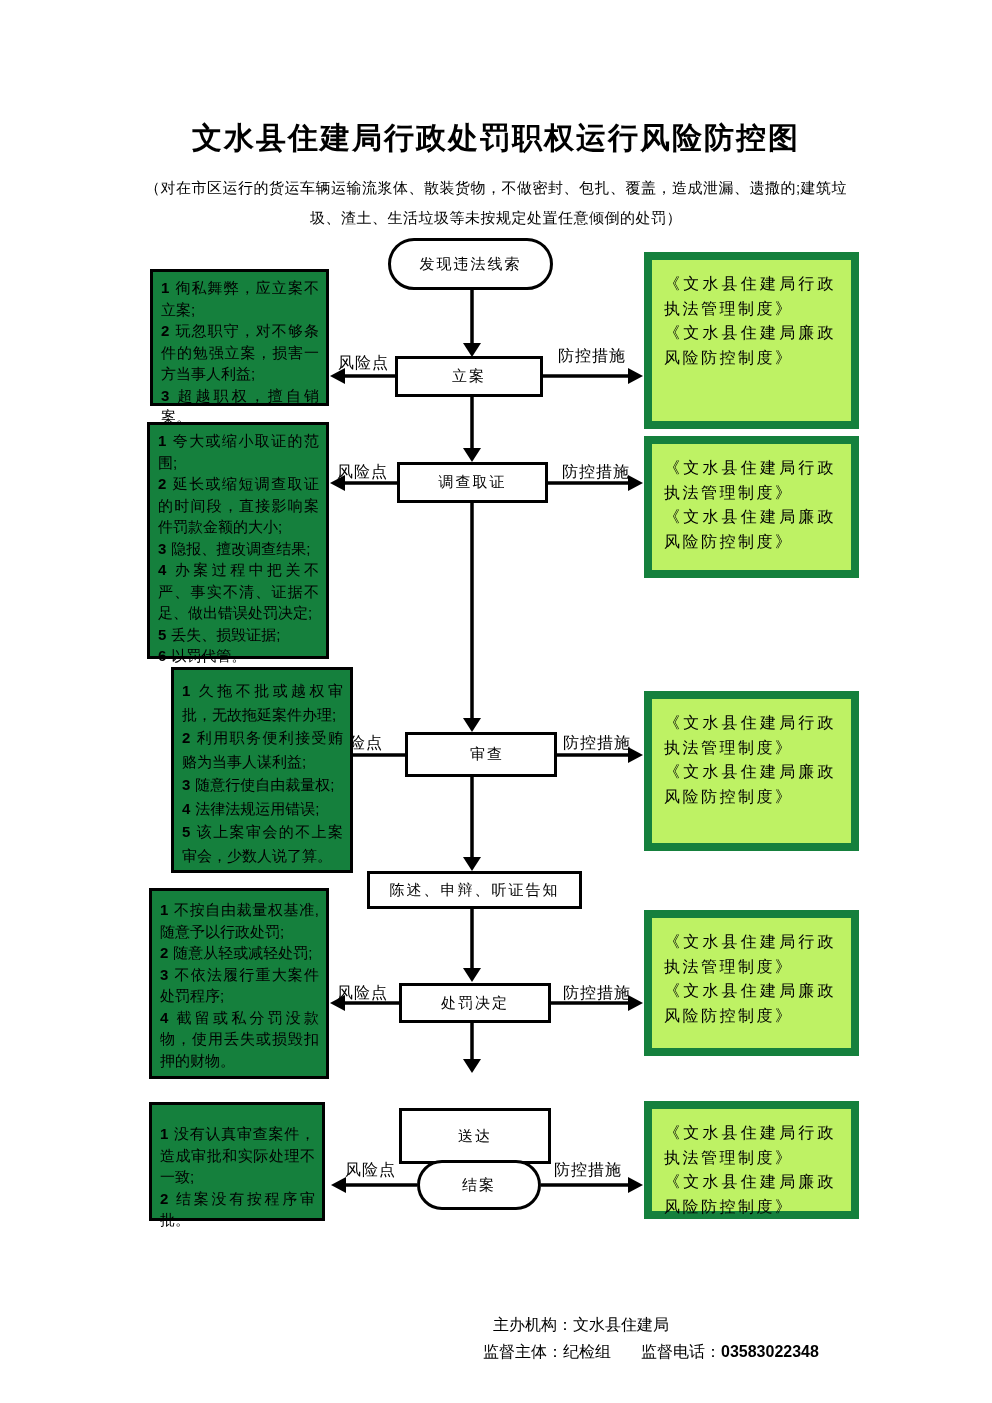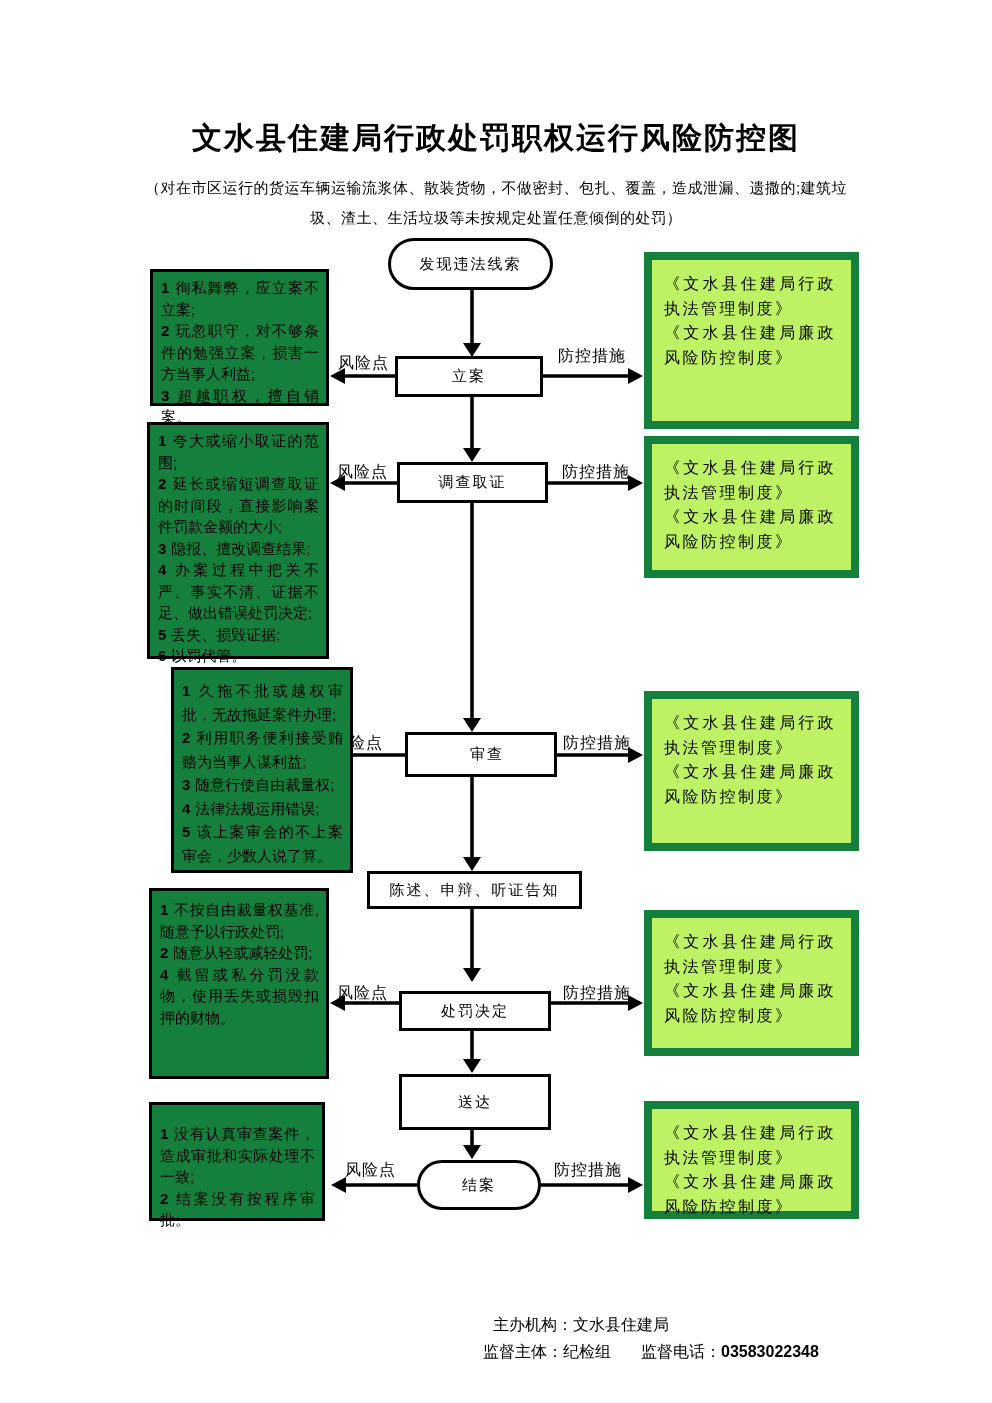--- a/index.html
+++ b/index.html
@@ -120,22 +120,22 @@
           <polygon points="643,1185 628,1177 628,1193" stroke="none"></polygon>
         </g>
     </g>
   </svg>
 
   <div class="flow-node stadium" style="left:388px;top:238px;width:165px;height:52px;">发现违法线索</div>
   <div class="flow-node" style="left:395px;top:356px;width:148px;height:41px;">立案</div>
   <div class="flow-node" style="left:397px;top:462px;width:151px;height:41px;">调查取证</div>
   <div class="flow-node" style="left:405px;top:732px;width:152px;height:45px;padding-left:12px;">审查</div>
   <div class="flow-node" style="left:367px;top:871px;width:215px;height:38px;">陈述、申辩、听证告知</div>
-  <div class="flow-node" style="left:399px;top:983px;width:152px;height:40px;margin-top:8px;">处罚决定</div>
-  <div class="flow-node" style="left:399px;top:1074px;width:152px;height:56px;">送达</div>
+  <div class="flow-node" style="left:399px;top:983px;width:152px;height:40px;">处罚决定</div>
+  <div class="flow-node" style="left:399px;top:1108px;width:152px;height:56px;">送达</div>
   <div class="flow-node stadium" style="left:417px;top:1160px;width:124px;height:50px;">结案</div>
 
   <div class="side-label" style="left:338px;top:353px;">风险点</div>
   <div class="side-label" style="left:558px;top:346px;">防控措施</div>
   <div class="side-label" style="left:337px;top:462px;">风险点</div>
   <div class="side-label" style="left:562px;top:462px;">防控措施</div>
   <div class="side-label" style="left:332px;top:733px;">风险点</div>
   <div class="side-label" style="left:563px;top:733px;">防控措施</div>
   <div class="side-label" style="left:337px;top:983px;">风险点</div>
   <div class="side-label" style="left:563px;top:983px;">防控措施</div>
@@ -162,20 +162,21 @@
   <div class="risk-item"><b>1</b><span>久拖不批或越权审批，无故拖延案件办理;</span></div>
       <div class="risk-item"><b>2</b><span>利用职务便利接受贿赂为当事人谋利益;</span></div>
       <div class="risk-item"><b>3</b><span>随意行使自由裁量权;</span></div>
       <div class="risk-item"><b>4</b><span>法律法规运用错误;</span></div>
       <div class="risk-item"><b>5</b><span>该上案审会的不上案审会，少数人说了算。</span></div>
     </div>
   <div class="risk-box" style="left:149px;top:888px;width:180px;height:191px;padding-top:8px;">
 
   <div class="risk-item"><b>1</b><span>不按自由裁量权基准,随意予以行政处罚;</span></div>
       <div class="risk-item"><b>2</b><span>随意从轻或减轻处罚;</span></div>
+      <div class="risk-item"><b>3</b><span>不依法履行重大案件处罚程序;</span></div>
       <div class="risk-item"><b>4</b><span>截留或私分罚没款物，使用丢失或损毁扣押的财物。</span></div>
     </div>
   <div class="risk-box" style="left:149px;top:1102px;width:176px;height:119px;padding-top:18px;">
 
   <div class="risk-item"><b>1</b><span>没有认真审查案件，造成审批和实际处理不一致;</span></div>
       <div class="risk-item"><b>2</b><span>结案没有按程序审批。</span></div>
     </div>
 
   <div class="ctrl-box" style="left:644px;top:252px;width:215px;height:177px;">
 

